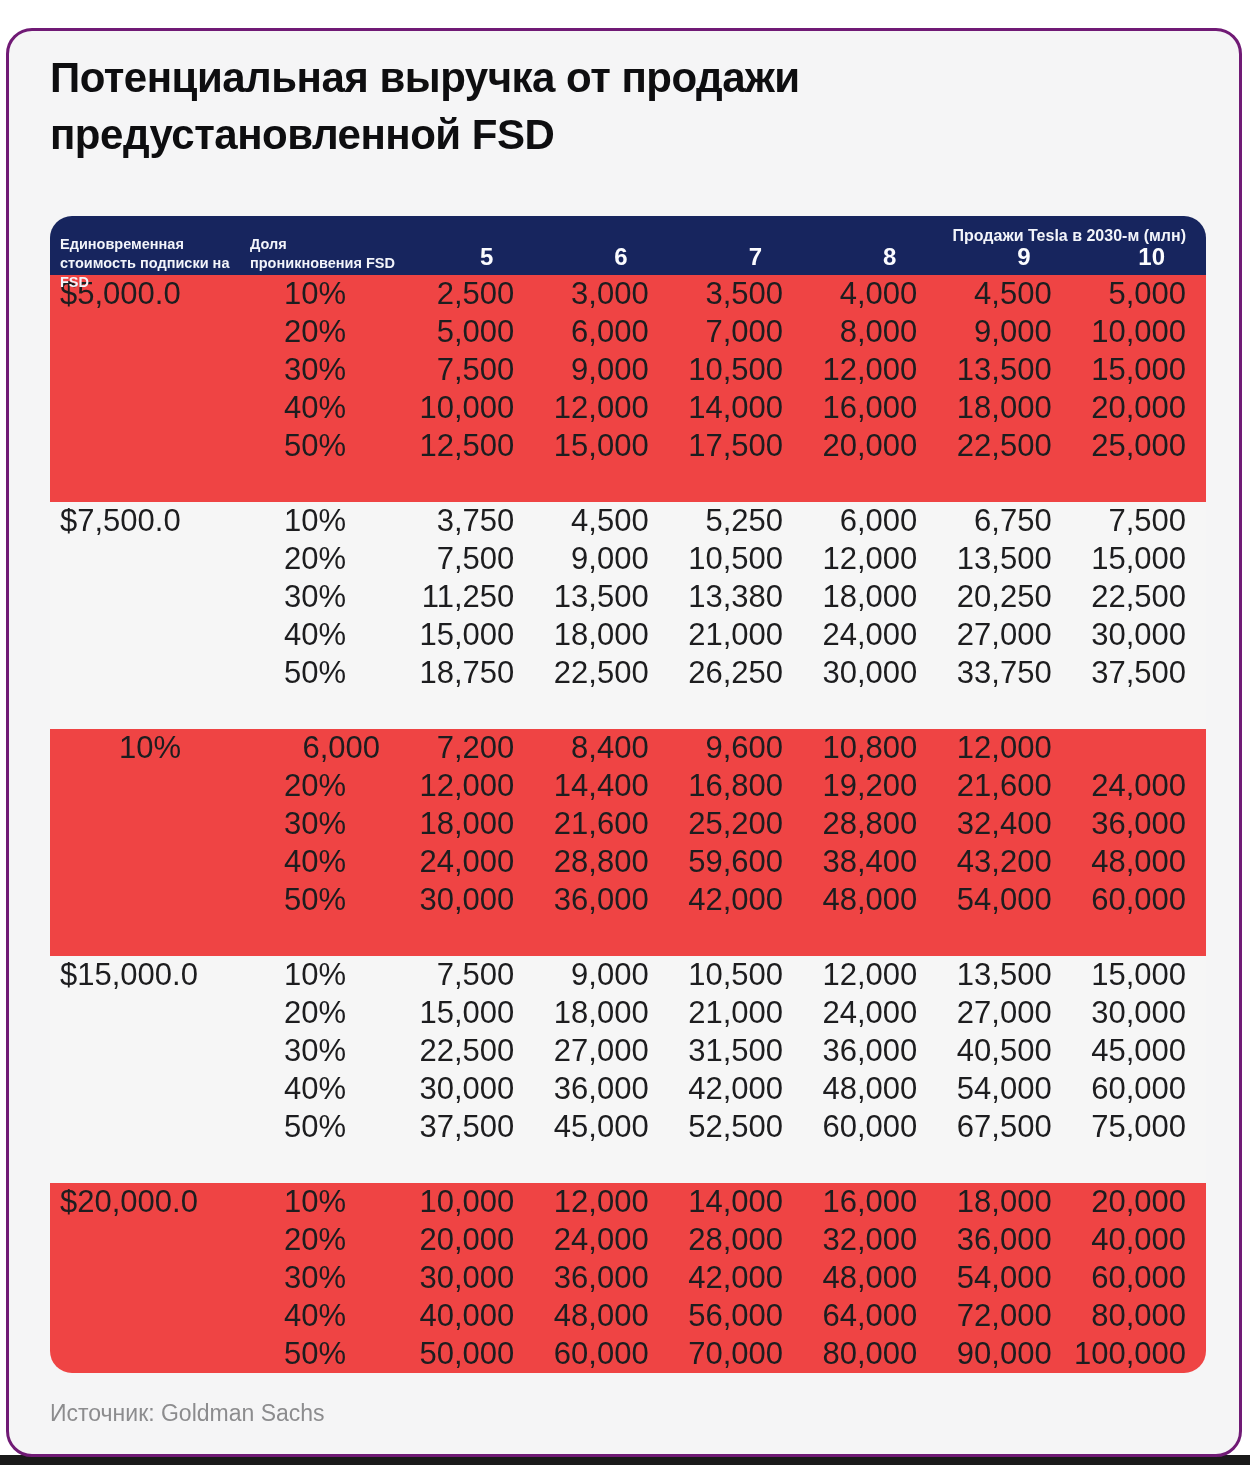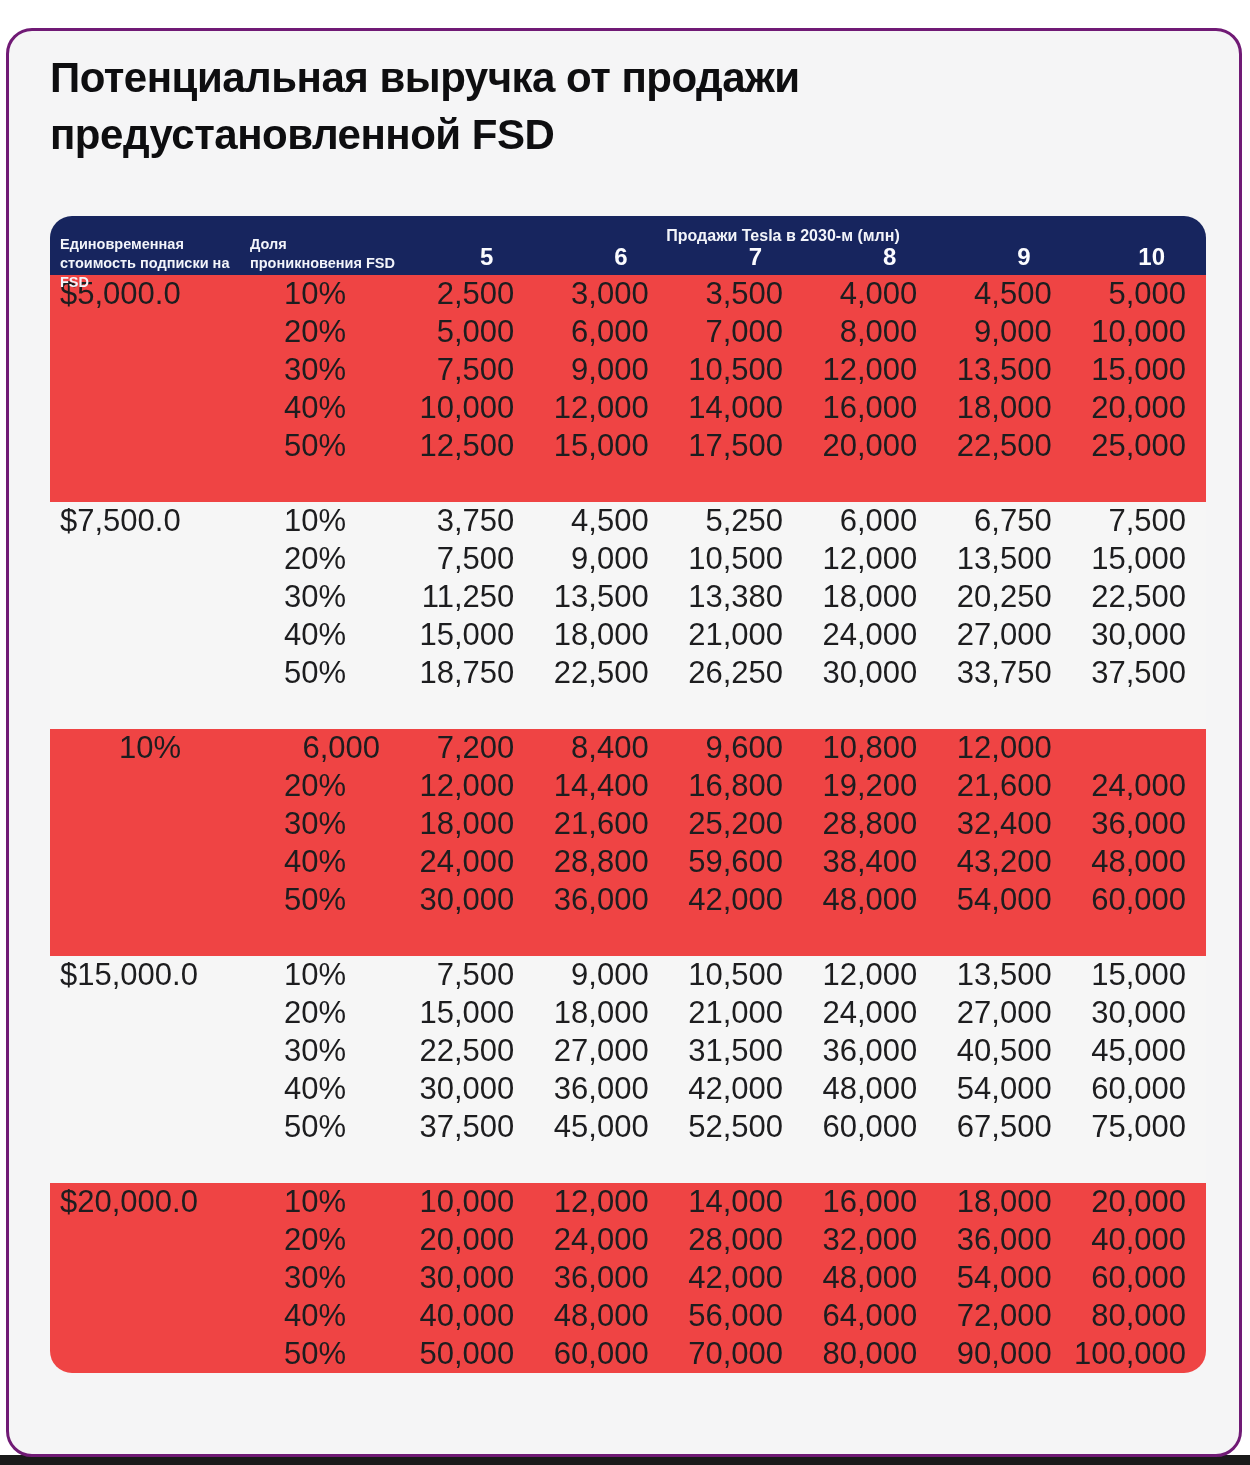--- a/index.html
+++ b/index.html
@@ -16,21 +16,21 @@
   .title{
     margin:0;position:absolute;left:41px;top:18px;max-width:960px;
     font-size:42px;line-height:57px;font-weight:700;color:#0e0e10;letter-spacing:-0.5px;
   }
   .table{position:absolute;left:41px;top:155px;width:1156px;}
   .thead{position:relative;height:59px;background:#17255e;border-radius:22px 22px 0 0;margin-top:30px;}
   .hl{position:absolute;top:19px;font-size:14.5px;font-weight:700;line-height:19px;color:#f2f4fa;}
   .hl1{left:10px;width:185px;}
   .hl2{left:200px;width:145px;}
   .hspan{
-    position:absolute;left:330px;right:20px;top:11px;text-align:center;
+    position:absolute;left:330px;right:20px;top:11px;text-align:right;
     font-size:16px;font-weight:700;color:#f2f4fa;
   }
   .hnums{position:absolute;left:330px;right:20px;bottom:4px;display:grid;grid-template-columns:repeat(6,1fr);}
   .hnum{text-align:right;padding-right:21px;font-size:24px;font-weight:700;color:#fbfcff;}
   .group{padding-bottom:37px;}
   .group.gray{background:#ef4444;}
   .group.light{background:#f6f6f6;}
   .group:last-child{padding-bottom:0;border-radius:0 0 22px 22px;}
   .row{
     display:grid;grid-template-columns:200px 130px repeat(6,1fr);
@@ -319,15 +319,16 @@
             <div class="cell cell-val">60,000</div>
             <div class="cell cell-val">70,000</div>
             <div class="cell cell-val">80,000</div>
             <div class="cell cell-val">90,000</div>
             <div class="cell cell-val">100,000</div>
           </div>
         </div>
       </div>
   </div>
 
+  <div class="source">Источник: Goldman Sachs</div>
 </div>
 
 <div class="bottom-strip"></div>
 
 </body></html>

